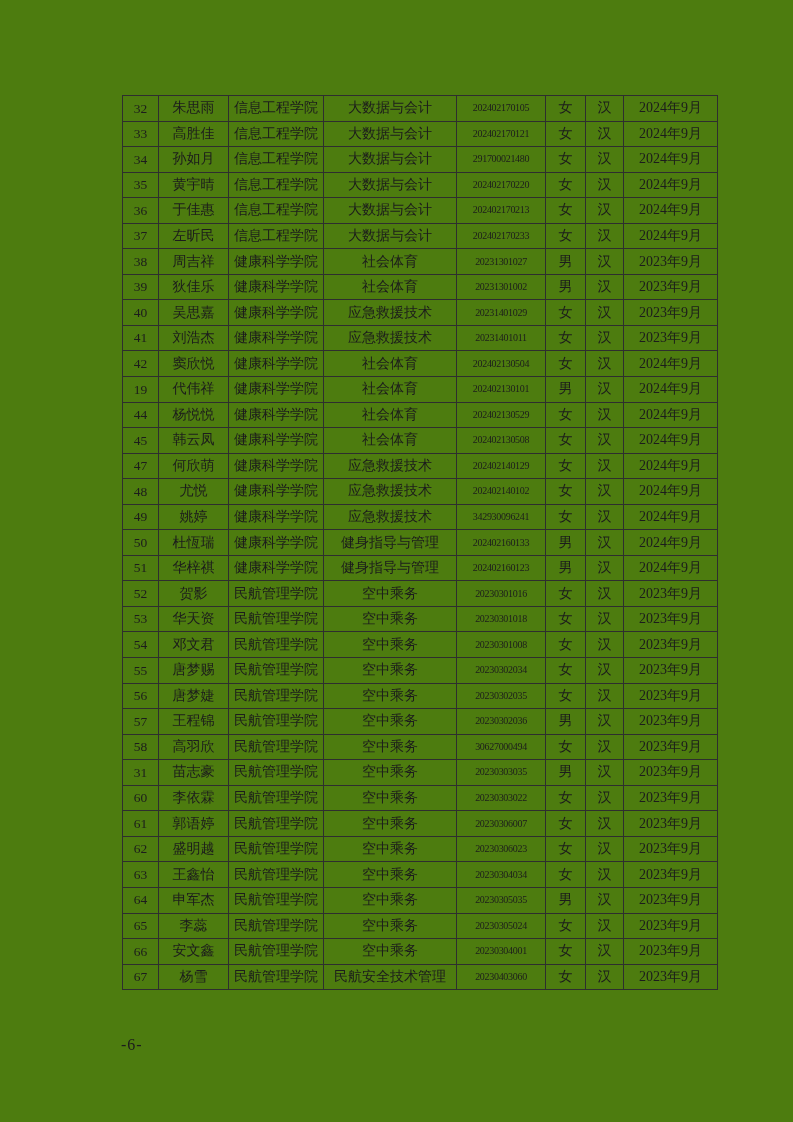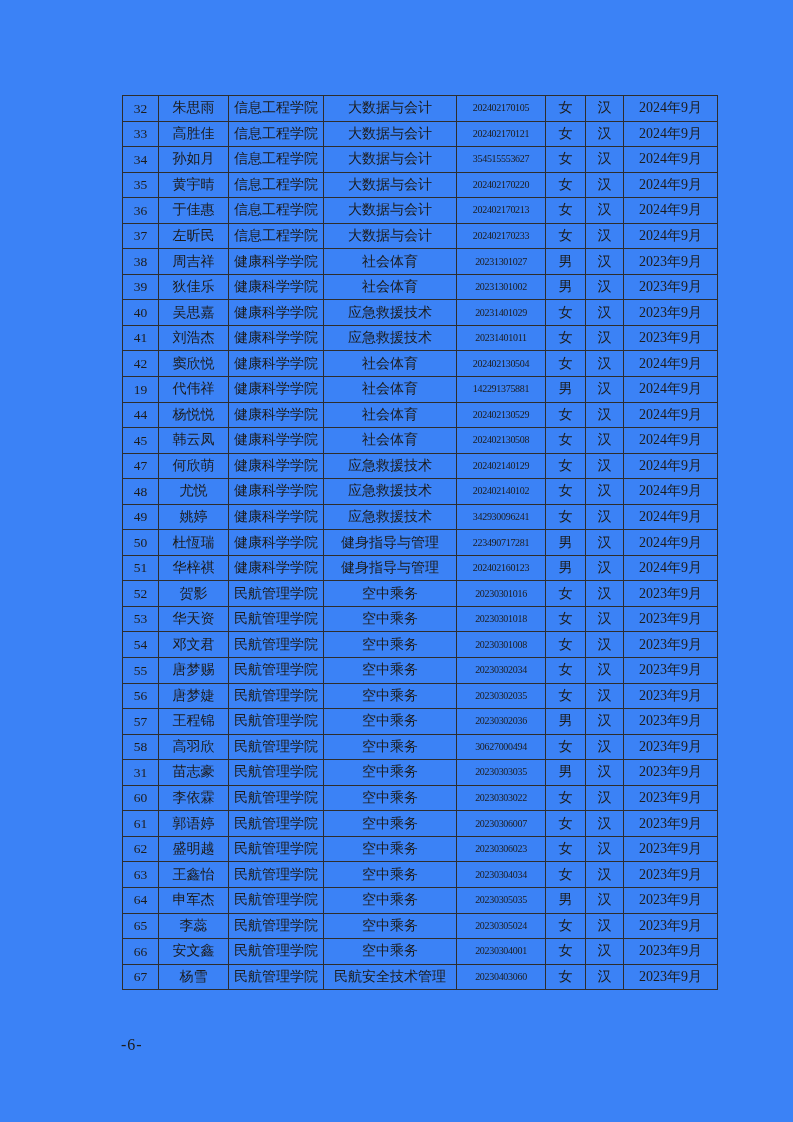--- a/index.html
+++ b/index.html
@@ -4,21 +4,21 @@
 <style>
   html, body {
     margin: 0;
     padding: 0;
     background: #ffffff;
   }
   .sheet {
     position: relative;
     width: 793px;
     height: 1122px;
-    background: #3b82f6;
+    background: #4d7c0f;
     overflow: hidden;
     font-family: "Liberation Serif", "DejaVu Serif", serif;
     color: #1c1c1c;
   }
   table.roster {
     position: absolute;
     left: 122px;
     top: 95px;
     width: 595px;
     border-collapse: collapse;
@@ -86,21 +86,21 @@
           <td>202402170121</td>
           <td>女</td>
           <td>汉</td>
           <td>2024年9月</td>
         </tr>
         <tr>
           <td>34</td>
           <td>孙如月</td>
           <td>信息工程学院</td>
           <td>大数据与会计</td>
-          <td>354515553627</td>
+          <td>291700021480</td>
           <td>女</td>
           <td>汉</td>
           <td>2024年9月</td>
         </tr>
         <tr>
           <td>35</td>
           <td>黄宇晴</td>
           <td>信息工程学院</td>
           <td>大数据与会计</td>
           <td>202402170220</td>
@@ -176,21 +176,21 @@
           <td>202402130504</td>
           <td>女</td>
           <td>汉</td>
           <td>2024年9月</td>
         </tr>
         <tr>
           <td>19</td>
           <td>代伟祥</td>
           <td>健康科学学院</td>
           <td>社会体育</td>
-          <td>142291375881</td>
+          <td>202402130101</td>
           <td>男</td>
           <td>汉</td>
           <td>2024年9月</td>
         </tr>
         <tr>
           <td>44</td>
           <td>杨悦悦</td>
           <td>健康科学学院</td>
           <td>社会体育</td>
           <td>202402130529</td>
@@ -236,21 +236,21 @@
           <td>342930096241</td>
           <td>女</td>
           <td>汉</td>
           <td>2024年9月</td>
         </tr>
         <tr>
           <td>50</td>
           <td>杜恆瑞</td>
           <td>健康科学学院</td>
           <td>健身指导与管理</td>
-          <td>223490717281</td>
+          <td>202402160133</td>
           <td>男</td>
           <td>汉</td>
           <td>2024年9月</td>
         </tr>
         <tr>
           <td>51</td>
           <td>华梓祺</td>
           <td>健康科学学院</td>
           <td>健身指导与管理</td>
           <td>202402160123</td>

